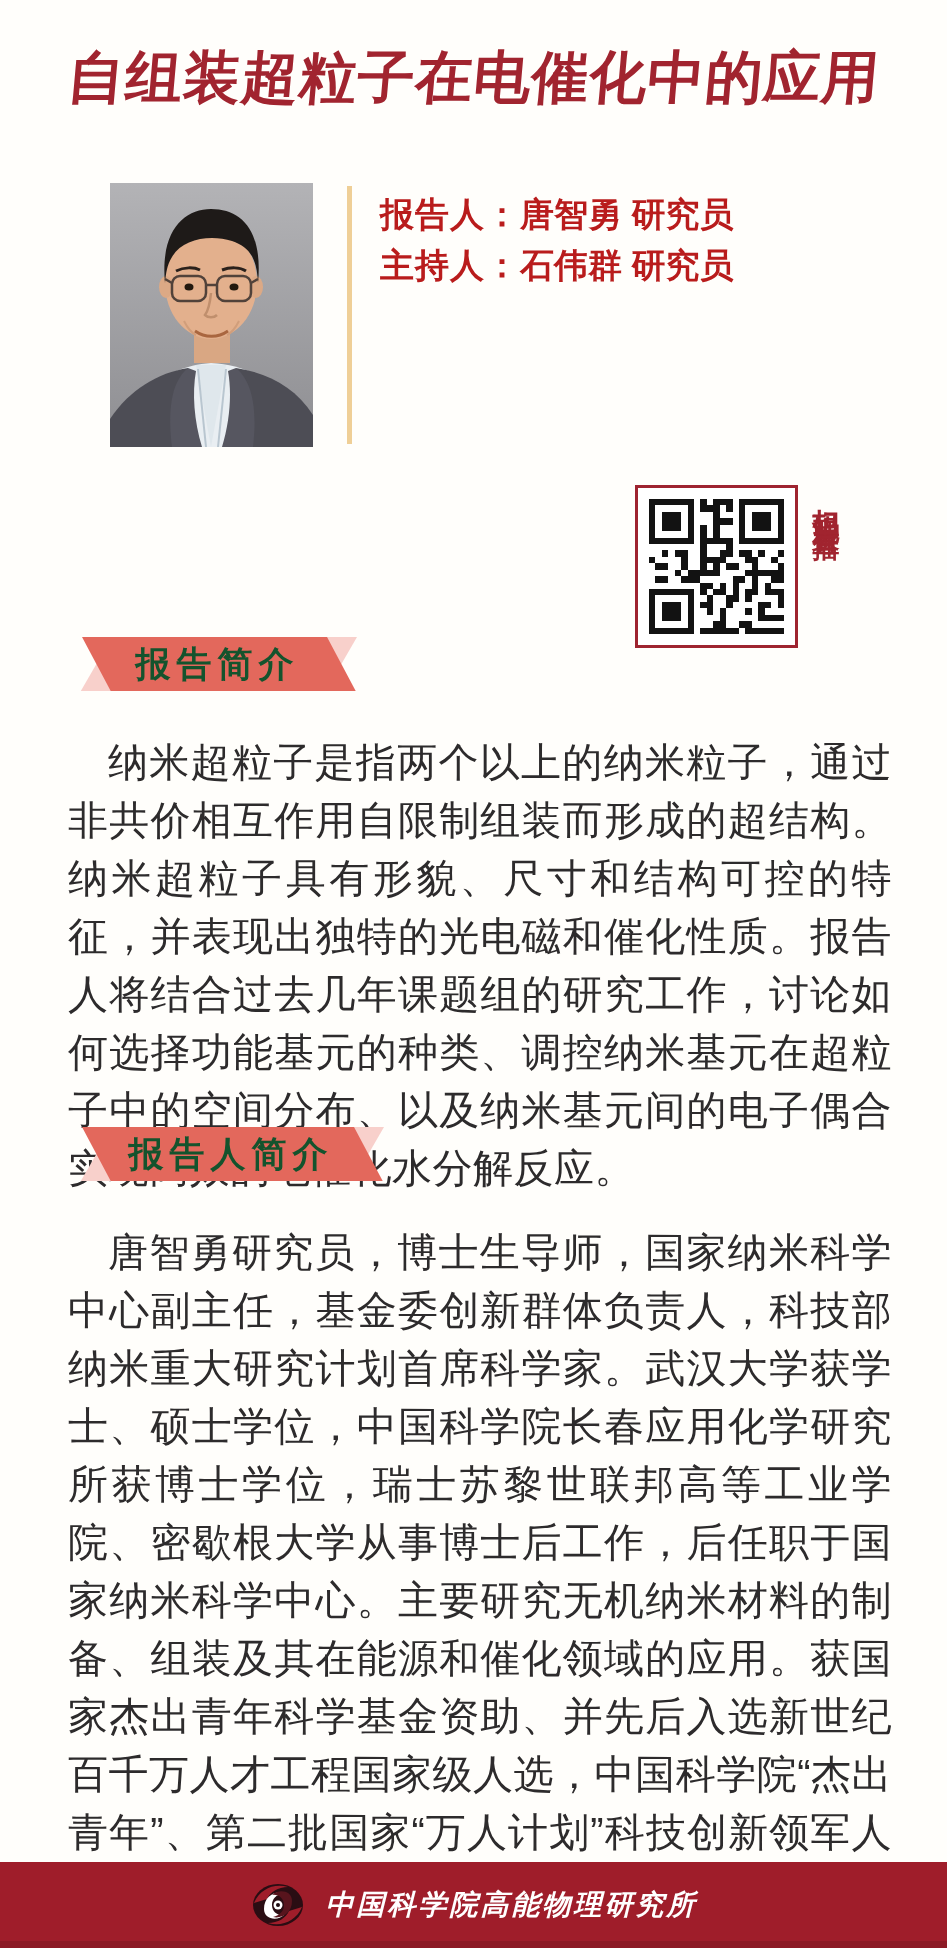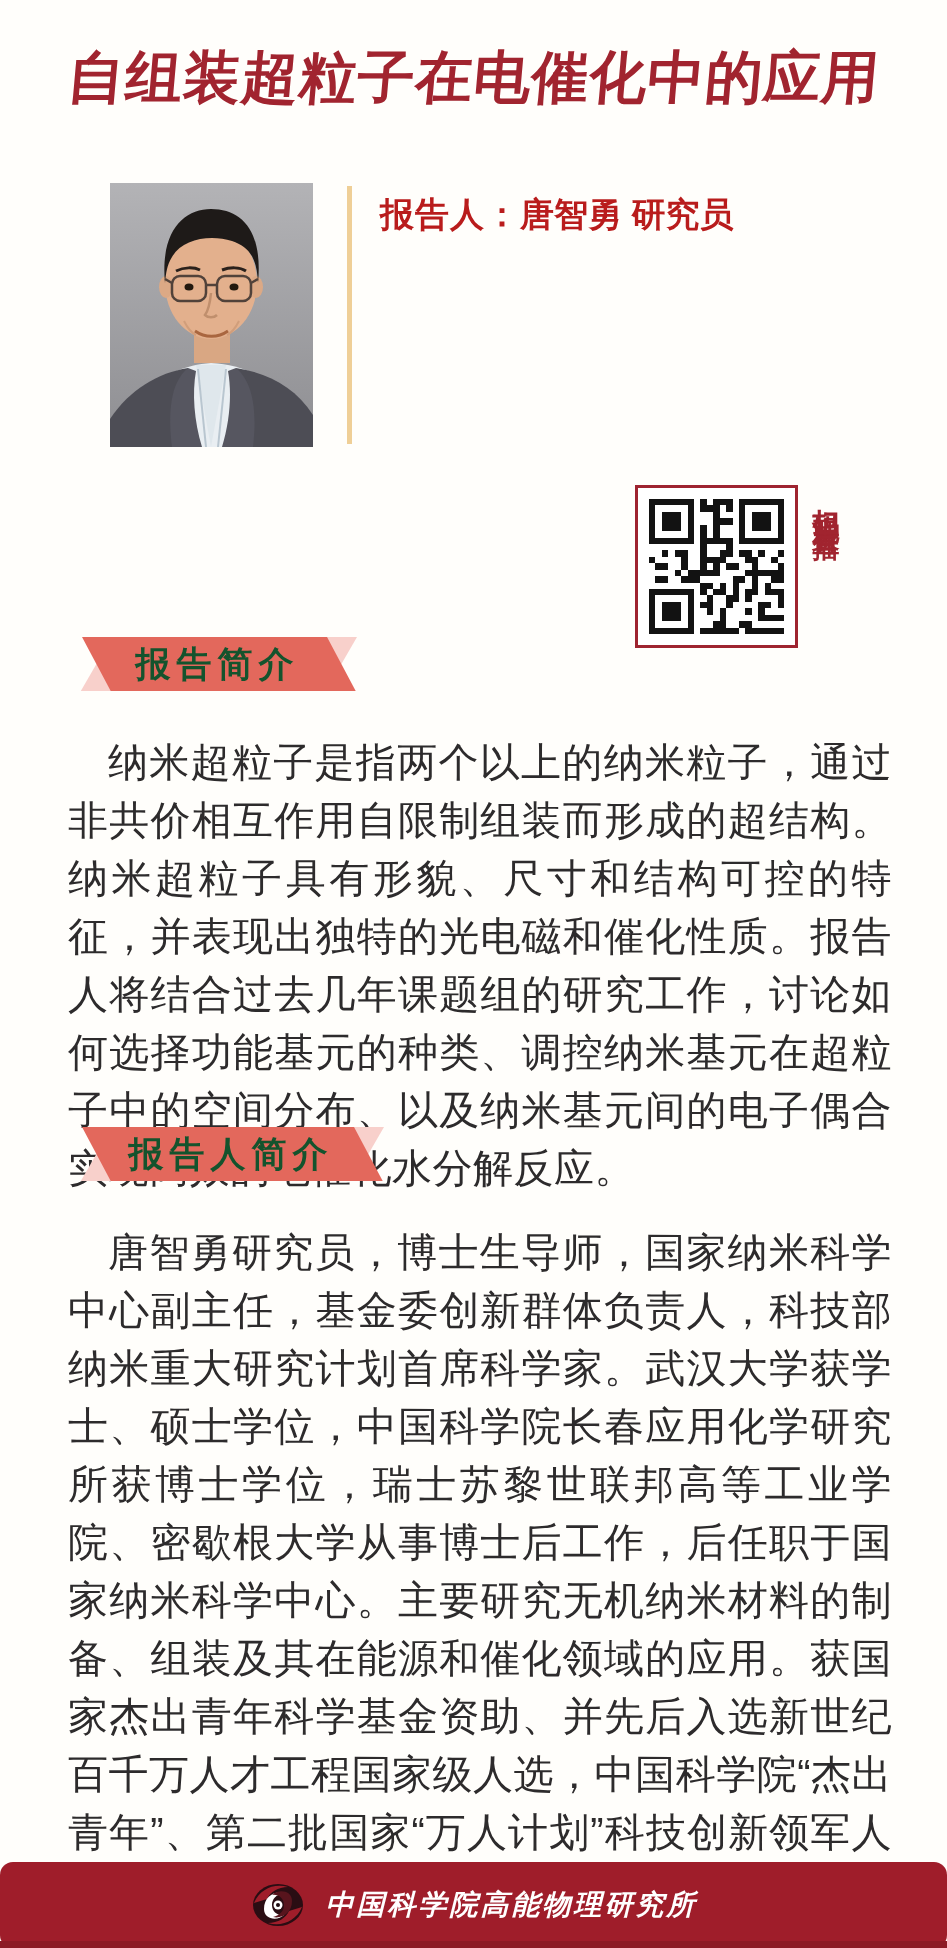--- a/index.html
+++ b/index.html
@@ -53,21 +53,21 @@
   }
   
   .para{
     position:absolute;left:68px;width:824px;
     font-size:40px;line-height:58px;color:#2d2b2c;
     text-align:justify;text-indent:1em;letter-spacing:0.5px;
   }
   
   .footer{
     position:absolute;left:0;top:1862px;width:947px;height:86px;background:#9f1d2a;
-    display:flex;align-items:center;justify-content:center;gap:20px;border-radius:13px;
+    display:flex;align-items:center;justify-content:center;gap:20px;
   }
   .footer .org{
     color:#ffffff;font-size:28px;font-weight:bold;font-style:italic;letter-spacing:3px;
     font-family:"DejaVu Serif","Liberation Serif",serif;white-space:nowrap;
   }
   .footer-strip{position:absolute;left:0;bottom:0;width:100%;height:7px;background:#8c1a25;}
 </style>
 </head>
 <body>
 
@@ -126,20 +126,23 @@
       <path d="M74 138 C78 146 82 150 86 152" stroke="#d19e7b" stroke-width="2" fill="none"></path>
       <path d="M129 138 C125 146 121 150 117 152" stroke="#d19e7b" stroke-width="2" fill="none"></path>
     </svg>
   </div>
 
   <div class="divider"></div>
 
   <div class="info">
     <div class="info-row">
       <span class="label">报告人：</span><span class="value">唐智勇 研究员</span>
+    </div>
+    <div class="info-row">
+      <span class="label">主持人：</span><span class="value">石伟群 研究员</span>
     </div>
   </div>
 
   <div class="qr-box">
     <div class="qr-grid">
         <div class="m"></div>
         <div class="m"></div>
         <div class="m"></div>
         <div class="m"></div>
         <div class="m"></div>

